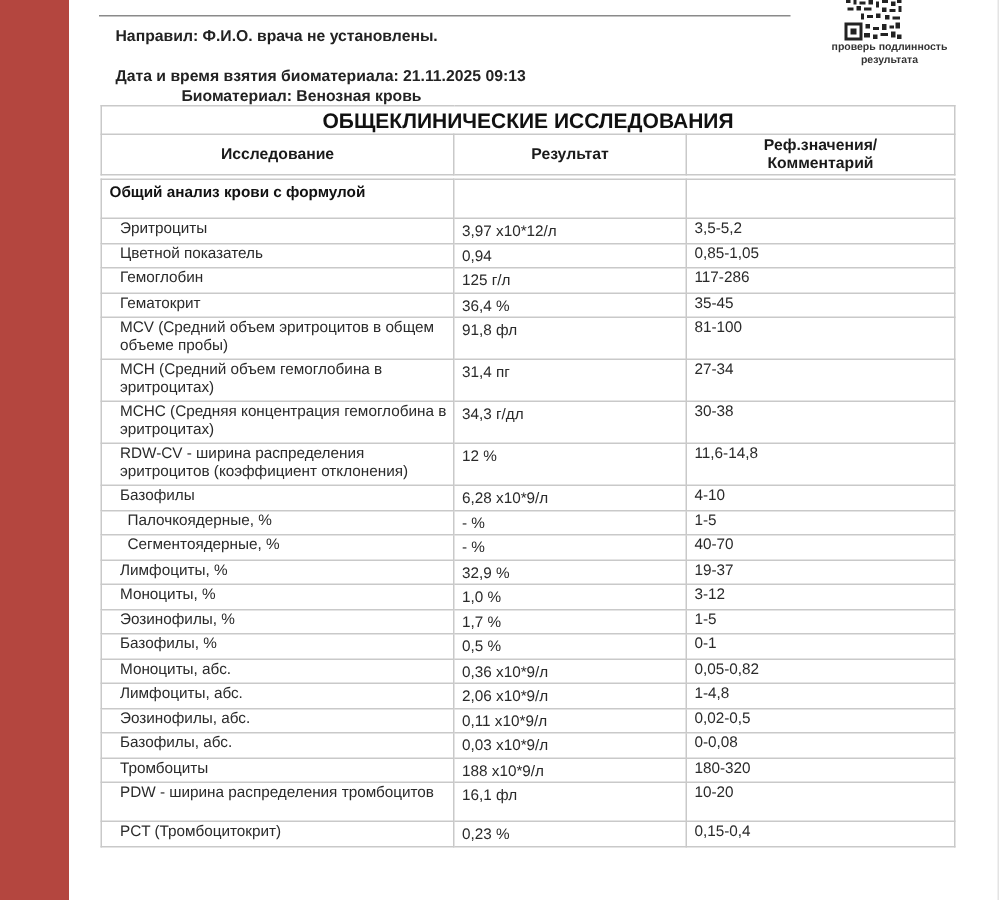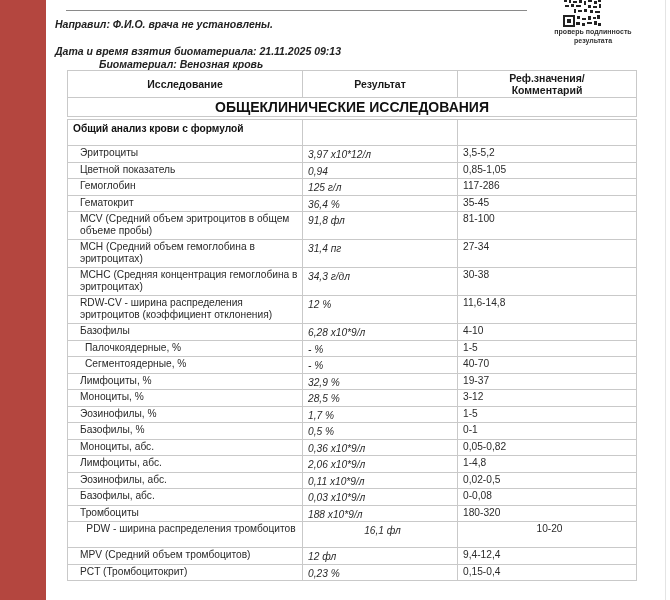--- a/index.html
+++ b/index.html
@@ -6,34 +6,34 @@
   body {
     width:670px; height:600px; overflow:hidden; position:relative;
     background:#ffffff; font-family:"Liberation Sans", sans-serif; color:#1a1a1a;
   }
   .red-bar { position:absolute; left:0; top:0; width:46px; height:600px; background:#b4463f; }
   .right-line { position:absolute; left:665px; top:0; width:1px; height:600px; background:#e4e4e4; }
   .top-rule { position:absolute; left:66px; top:10px; width:461px; height:1px; background:#8a8a8a; }
   .qr { position:absolute; left:562px; top:0; width:40px; height:28px; }
   .qr-caption { position:absolute; left:548px; top:27px; width:90px; text-align:center;
     font-size:7px; line-height:9px; color:#333; font-weight:bold; }
-  .meta { position:absolute; left:55px; font-size:10.5px; font-weight:bold; color:#222; white-space:nowrap;font-style:italic; }
+  .meta { position:absolute; left:77px; font-size:10.5px; font-weight:bold; color:#222; white-space:nowrap; }
   table { border-collapse:collapse; position:absolute; left:67px; width:569px; table-layout:fixed; }
   td, th { border:1px solid #c9c9c9; padding:0 0 0 5px; vertical-align:top; }
   .hdr-table { top:70px; }
   .hdr-title { height:17px; text-align:center; font-size:14px; font-weight:bold; padding:1px 0 0 0; color:#111; line-height:16px; }
   .hdr-col { height:26px; text-align:center; font-size:10.5px; font-weight:bold; padding:0; vertical-align:middle; line-height:12px; }
   .main-table { top:119px; font-size:10.2px; line-height:11.5px; color:#2a2a2a; }
   .section td { height:22px; font-weight:bold; color:#111; padding-top:3px; }
   .row td { height:11px; padding-top:1px; padding-bottom:1px; }
   .row td.name { padding-left:12px;margin-top:38px; }
   .row.indent td.name { padding-left:17px; }
-  .row td.res { padding-top:3px;font-style:italic; }
+  .row td.res { padding-top:3px; }
   .row.tall td { height:23px; }
-  .row.pdw td { height:21px;text-align:center; }
+  .row.pdw td { height:21px; }
 </style>
 </head>
 <body>
 
 <div class="red-bar"></div>
 <div class="right-line"></div>
 <div class="top-rule"></div>
 
 <svg class="qr" viewBox="0 0 40 28">
   <rect x="0" y="0" width="40" height="28" fill="#fff"></rect>
@@ -81,29 +81,29 @@
 <div class="meta" style="top:58px;padding-left:44px;">Биоматериал: Венозная кровь</div>
 
 <table class="hdr-table">
   <colgroup>
       <col style="width:235px">
       <col style="width:155px">
       <col style="width:179px">
     </colgroup>
   <tbody>
       <tr>
+    <td class="hdr-title" colspan="3">ОБЩЕКЛИНИЧЕСКИЕ ИССЛЕДОВАНИЯ</td>
+  </tr>
+  <tr>
     <td class="hdr-col">Исследование</td>
     <td class="hdr-col">Результат</td>
     <td class="hdr-col">
       <div>Реф.значения/</div>
       <div>Комментарий</div>
     </td>
-  </tr>
-  <tr>
-    <td class="hdr-title" colspan="3">ОБЩЕКЛИНИЧЕСКИЕ ИССЛЕДОВАНИЯ</td>
   </tr>
 </tbody>
   </table>
 
 <table class="main-table">
   <colgroup>
       <col style="width:235px">
       <col style="width:155px">
       <col style="width:179px">
     </colgroup>
@@ -168,21 +168,21 @@
         <td class="res">- %</td>
         <td class="ref">40-70</td>
       </tr>
       <tr class="row">
         <td class="name">Лимфоциты, %</td>
         <td class="res">32,9 %</td>
         <td class="ref">19-37</td>
       </tr>
       <tr class="row">
         <td class="name">Моноциты, %</td>
-        <td class="res">28,5 %</td>
+        <td class="res">1,0 %</td>
         <td class="ref">3-12</td>
       </tr>
       <tr class="row">
         <td class="name">Эозинофилы, %</td>
         <td class="res">1,7 %</td>
         <td class="ref">1-5</td>
       </tr>
       <tr class="row">
         <td class="name">Базофилы, %</td>
         <td class="res">0,5 %</td>
@@ -212,23 +212,18 @@
         <td class="name">Тромбоциты</td>
         <td class="res">188 х10*9/л</td>
         <td class="ref">180-320</td>
       </tr>
       <tr class="row pdw">
         <td class="name">PDW - ширина распределения тромбоцитов</td>
         <td class="res">16,1 фл</td>
         <td class="ref">10-20</td>
       </tr>
       <tr class="row">
-        <td class="name">MPV (Средний объем тромбоцитов)</td>
-        <td class="res">12 фл</td>
-        <td class="ref">9,4-12,4</td>
-      </tr>
-      <tr class="row">
         <td class="name">PCT (Тромбоцитокрит)</td>
         <td class="res">0,23 %</td>
         <td class="ref">0,15-0,4</td>
       </tr>
     </tbody>
 </table>
 
 </body></html>

